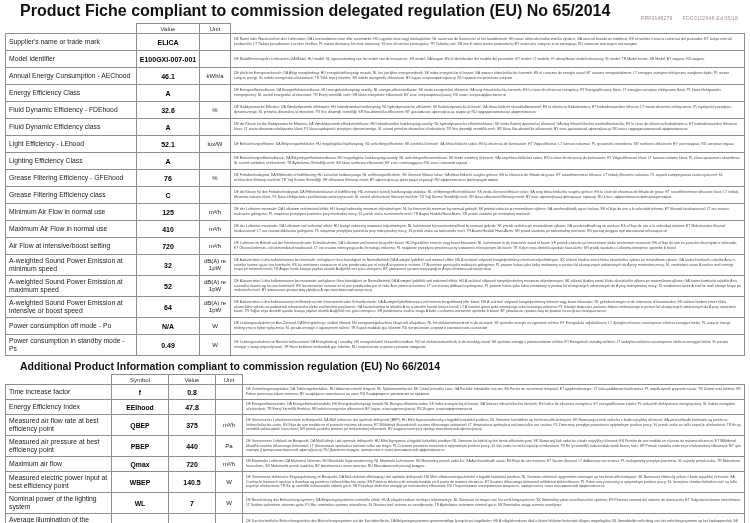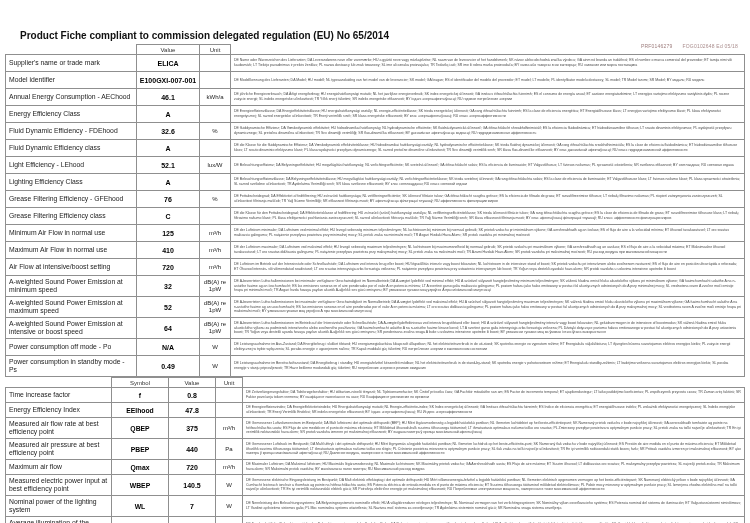--- a/index.html
+++ b/index.html
@@ -8,21 +8,21 @@
     font-family: "Liberation Sans", sans-serif;
     color: #1a1a1a; position: relative;
   }
   .page { width: 750px; height: 523px; position: relative; box-sizing: border-box; padding: 0 5px; }
   .doc-codes {
     position: absolute; top: 13px; right: 12px;
     font-size: 5px; color: #a98c8c; letter-spacing: .2px;
   }
   .doc-codes .code1 { margin-right: 10px; color: #9d7d7d; }
   h1.fiche-title {
-    margin: 30px 0 3px 15px; font-size: 10px; font-weight: bold; color: #111;
+    margin: 2px 0 3px 15px; font-size: 16px; font-weight: bold; color: #111;
   }
   h2.fiche-title2 {
     margin: 4px 0 2px 15px; font-size: 10.5px; font-weight: bold; color: #111;
   }
   table.fiche {
     border-collapse: collapse; table-layout: fixed; width: 740px;
   }
   table.fiche td, table.fiche th {
     border: 1px solid #8f8f8f; box-sizing: border-box;
     vertical-align: middle; overflow: hidden;
@@ -174,20 +174,21 @@
         </tr>
       <tr>
           <td class="lbl">Power consumption in standby mode - Ps</td>
           <td class="val">0.49</td>
           <td class="unt">W</td>
           <td class="dsc">DE Leistungsaufnahme im Bereitschaftszustand; DA Energiforbrug i standby; HU energiafelvétel készenléti módban; NL het elektriciteitsverbruik in de stand-by-stand; SK spotreba energie v pohotovostnom režime; ET Energiakulu standby-režiimis; LT budėjimo veiksena suvartojamos elektros energijos kiekis; SL poraba energije v stanju pripravljenosti; TR Hazır bekleme modundaki güç tüketimi; RU потребление энергии в режиме ожидания</td>
         </tr>
     </tbody>
   </table>
 
+  <h2 class="fiche-title2">Additional Product Information compliant to commission regulation (EU) No 66/2014</h2>
 
   <table class="fiche t2">
     <colgroup>
         <col style="width:106px">
         <col style="width:57px">
         <col style="width:47px">
         <col style="width:27px">
         <col>
       </colgroup>
     <thead>

